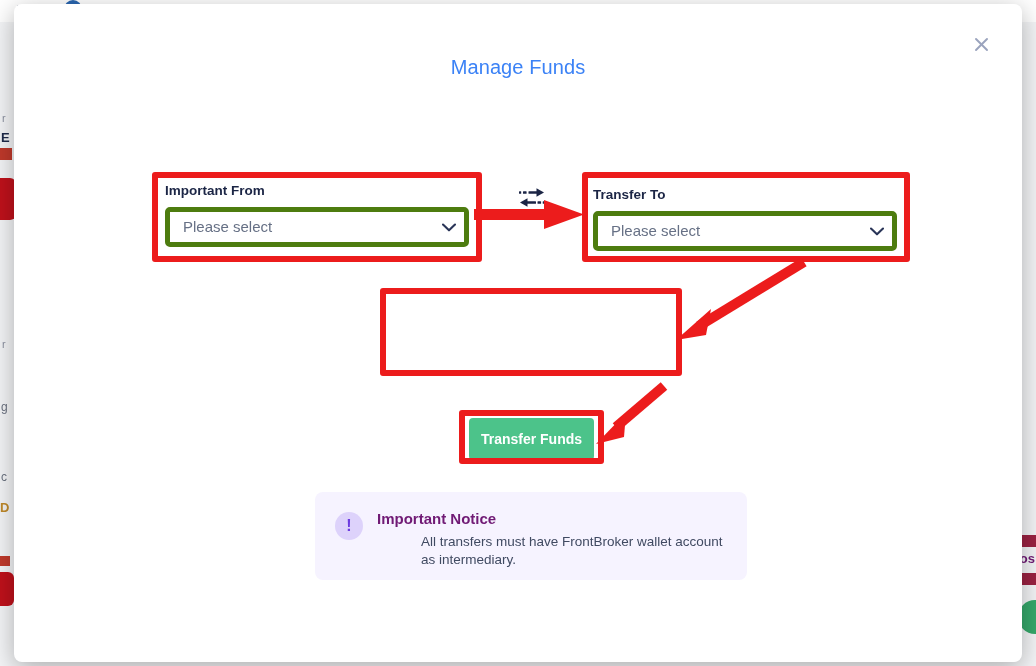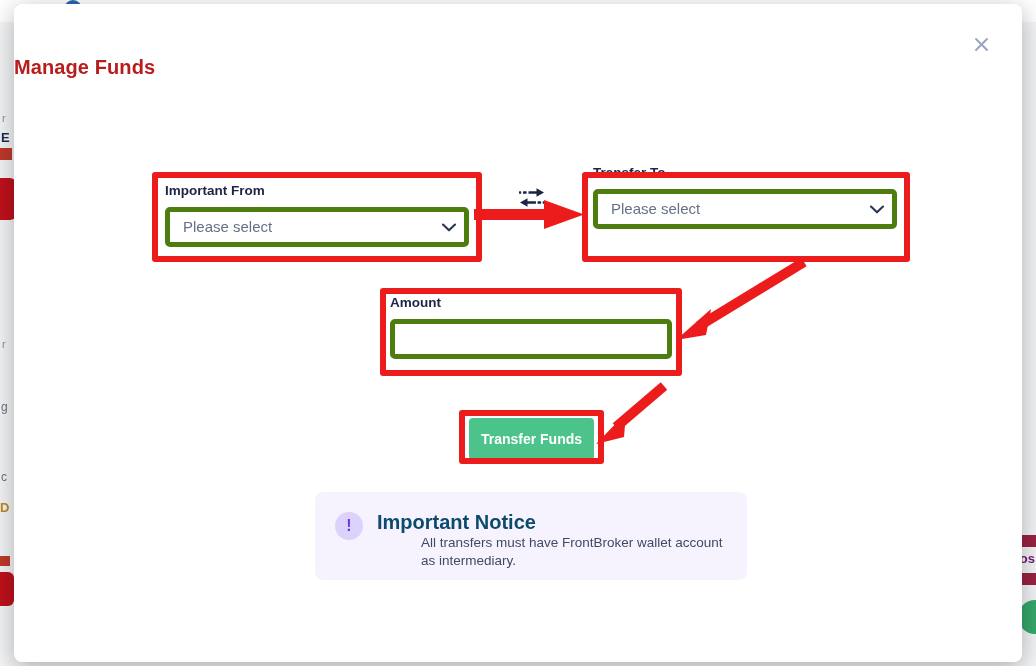--- a/index.html
+++ b/index.html
@@ -62,22 +62,22 @@
     display: flex; align-items: center; justify-content: center;
     cursor: pointer;
     color: #9aa3bd;
     background: none; border: none;
     padding: 0;
   }
   .close-btn svg { display: block; }
 
   .modal-title {
     position: absolute; top: 52px; left: 0; width: 1008px;
-    text-align: left;
-    font-size: 20px; font-weight: 700; color: #b91c1c;
+    text-align: center;
+    font-size: 20px; font-weight: 400; color: #3b82f6;
     letter-spacing: .1px;
   }
 
   
   .field-label {
     font-size: 13.5px; font-weight: 700; color: #1b2545;
     margin-bottom: 9px; line-height: 1;
   }
   .select-box, .amount-input {
     width: 100%; height: 40px;
@@ -94,21 +94,21 @@
   .select-wrap { position: relative; }
   .select-caret {
     position: absolute; right: 13px; top: 50%; transform: translateY(-50%);
     pointer-events: none; color: #2a3558;
   }
 
   .group-from {
     position: absolute; left: 151px; top: 180px; width: 304px;
   }
   .group-to {
-    position: absolute; left: 579px; top: 162px; width: 304px;
+    position: absolute; left: 579px; top: 184px; width: 304px;
   }
   .group-amount {
     position: absolute; left: 376px; top: 292px; width: 282px;
   }
 
   
   .anno-rect {
     position: absolute;
     border: 6px solid #ec1c1c;
     border-radius: 3px;
@@ -150,22 +150,22 @@
   .notice-icon {
     flex: 0 0 auto;
     width: 28px; height: 28px; border-radius: 50%;
     background: #ddd2fb;
     display: flex; align-items: center; justify-content: center;
     color: #6d3ce0; font-size: 16px; font-weight: 700;
     line-height: 1;
     margin-top: 2px;
   }
   .notice-title {
-    font-size: 20px; font-weight: 700; color: #0c4a6e;
-    line-height: 1.2;
+    font-size: 15px; font-weight: 700; color: #701a75;
+    margin-bottom: 5px; line-height: 1.2;
   }
   .notice-body {
     font-size: 13.5px; color: #404a62; line-height: 1.35;
     max-width: 330px;
     margin-left: 44px;
   }
 
   
   .arrows {
     position: absolute; inset: 0;
@@ -244,24 +244,20 @@
         <option>Please select</option>
       </select>
       <span class="select-caret">
         <svg width="14" height="9" viewBox="0 0 14 9" fill="none" stroke="currentColor" stroke-width="2.1" stroke-linecap="round" stroke-linejoin="round">
           <polyline points="1,1.5 7,7.3 13,1.5"></polyline>
         </svg>
       </span>
     </div>
   </div>
 
-  <div class="group-amount">
-    <div class="field-label">Amount</div>
-    <input class="amount-input" type="text" placeholder="" style="">
-  </div>
 
   <button class="transfer-btn">Transfer Funds</button>
 
   <div class="notice">
     <div class="notice-icon">!</div>
     <div>
       <div class="notice-title">Important Notice</div>
       <div class="notice-body">All transfers must have FrontBroker wallet account as intermediary.</div>
     </div>
   </div>

